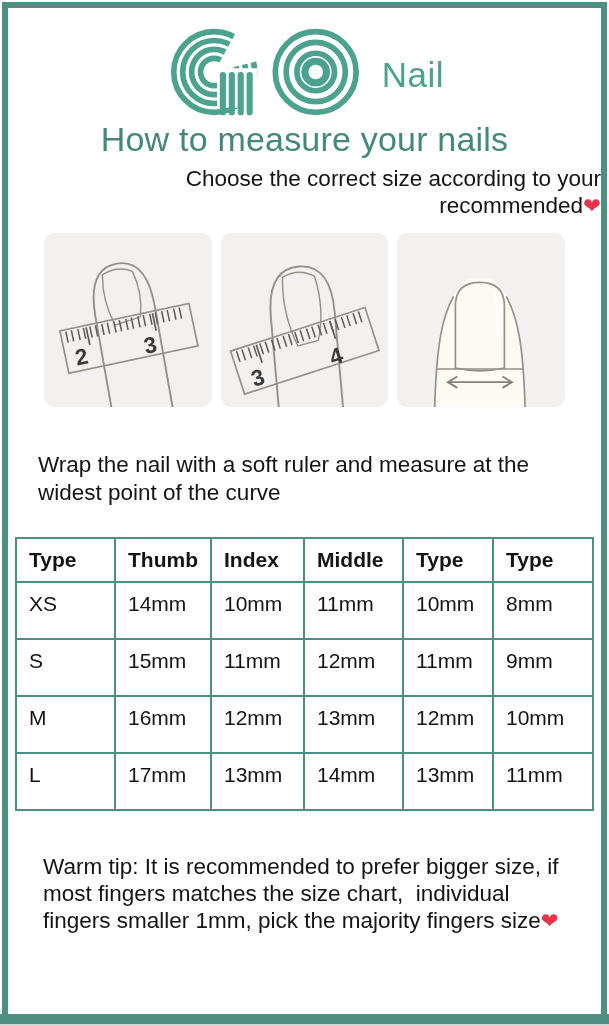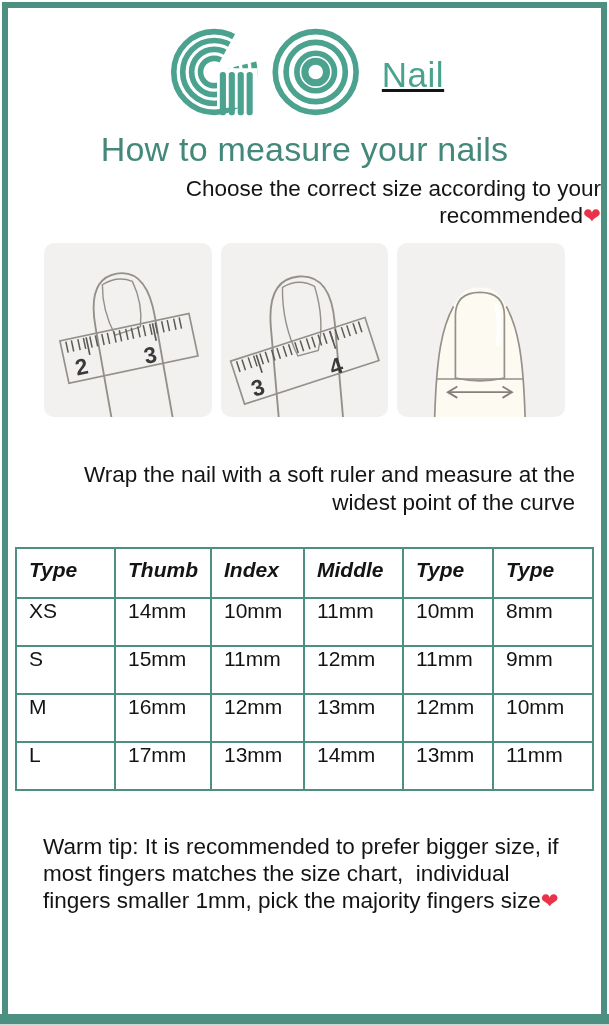--- a/index.html
+++ b/index.html
@@ -7,38 +7,38 @@
     --heart:#e8334a; --panel_bg:#f2f1ef; --ink:#141414;
   }
   *{box-sizing:border-box; margin:0; padding:0;}
   html,body{background:#ffffff;}
   body{font-family:"Liberation Sans", sans-serif; color:var(--ink);}
   .page{position:relative; width:609px; height:1026px; background:#fff; overflow:hidden;}
   .frame{position:absolute; left:2px; top:2px; right:2px; bottom:2px;
          border:6px solid var(--teal_border); border-bottom-width:10px; background:#fff; overflow:hidden;}
   .frame-inner{position:absolute; inset:0; overflow:hidden;}
 
-  .brand{margin-top:16px; height:96px; display:flex; justify-content:center; align-items:center; gap:19px;text-decoration:underline;}
+  .brand{margin-top:16px; height:96px; display:flex; justify-content:center; align-items:center; gap:19px;}
   .brand-name{font-size:35px; color:var(--teal_logo); letter-spacing:0.5px; margin-top:6px;}
 
-  .page-title{margin-top:10px; text-align:center; font-size:34px; font-weight:500;
+  .page-title{text-align:center; font-size:34px; font-weight:500;
               color:var(--teal_heading); letter-spacing:0.2px;}
   .subtitle{margin-top:6px; text-align:right; font-size:22.5px; line-height:27px; color:var(--ink);}
 
   .panels{margin:14px 36px 0 36px; height:174px; display:flex; gap:9px;}
   .panel{flex:1; background:var(--panel_bg); border-radius:10px; overflow:hidden;}
   .panel svg{display:block; width:100%; height:100%;}
 
-  .instructions{margin:44px 26px 12px 30px; font-size:22.5px; line-height:28px; color:var(--ink);text-align:right;}
+  .instructions{margin:44px 26px 12px 30px; font-size:22.5px; line-height:28px; color:var(--ink);}
 
   .size-table{margin:30px auto 0 auto; border-collapse:collapse; table-layout:fixed;}
   .size-table th,.size-table td{border:2px solid var(--teal_border); text-align:left;
       font-size:21px; padding-left:12px; overflow:hidden; white-space:nowrap;}
-  .size-table th{font-weight:bold; padding-top:9px; padding-bottom:15px;font-style:italic;}
-  .size-table td{vertical-align:top; padding-top:0; padding-bottom:22px;}
+  .size-table th{font-weight:bold; padding-top:9px; padding-bottom:9px;}
+  .size-table td{vertical-align:top; padding-top:9px; padding-bottom:22px;}
 
   .warm-tip{margin:42px 22px 0 35px; font-size:22.5px; line-height:27px; white-space:pre-wrap;}
 
   .heart{font-family:"DejaVu Sans", sans-serif; color:var(--heart); font-size:0.95em;}
 
   .bottom-bar{position:absolute; left:0; right:0; bottom:0; height:12px;
               background:linear-gradient(to bottom, var(--teal_border) 10px, #cfd8d5 10px);}
 
   
   .outline{stroke:#95908a; fill:none;}

